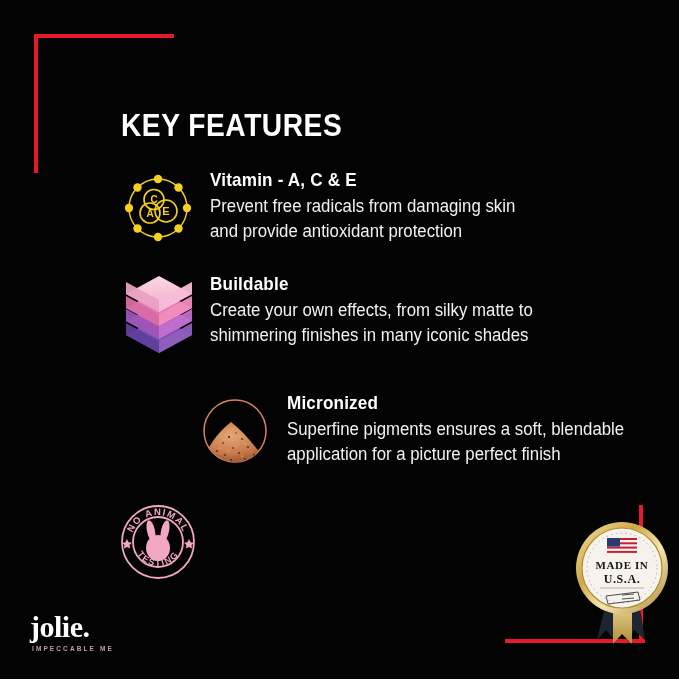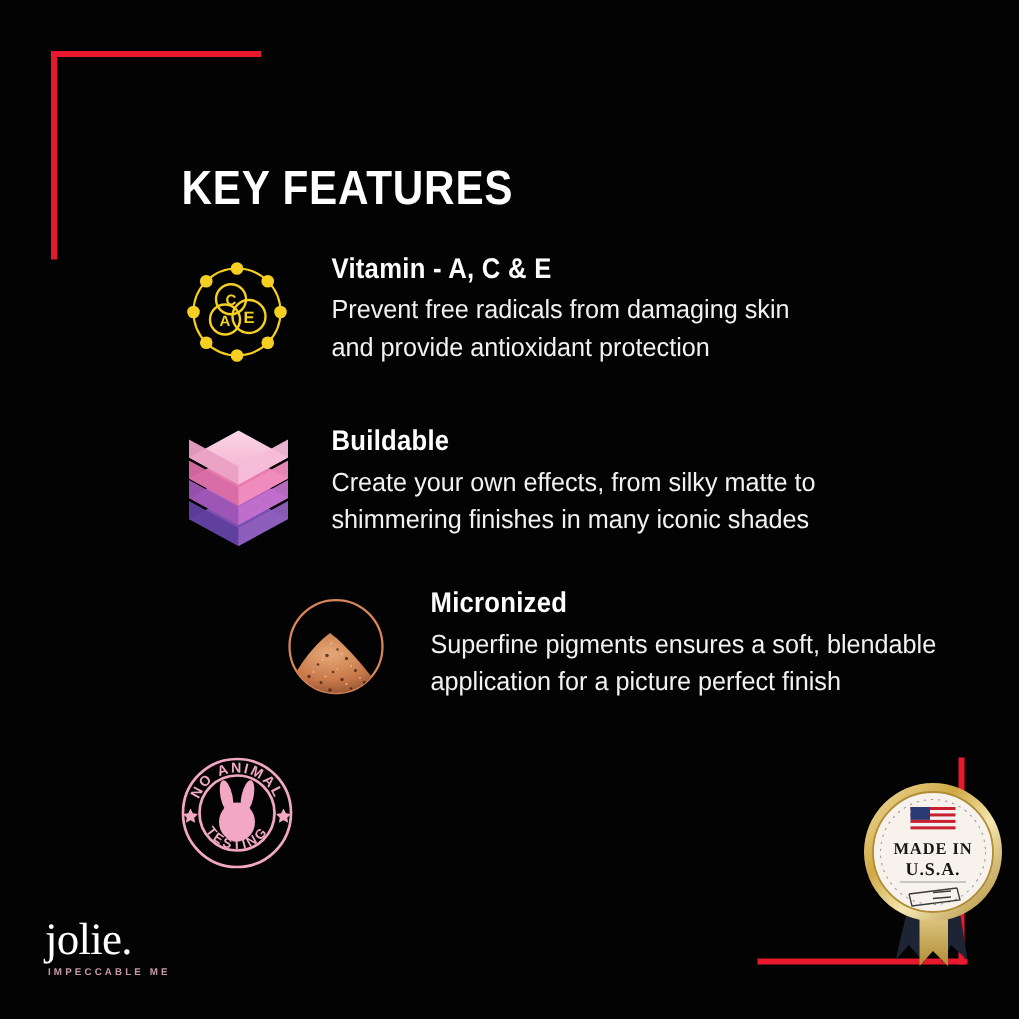--- a/index.html
+++ b/index.html
@@ -28,26 +28,26 @@
     font-size:32px;
     letter-spacing:0.6px;
     transform:scaleX(0.88);
     transform-origin:left center;
     white-space:nowrap;
   }
 
   
   .feature{position:absolute;left:118px;width:520px;display:flex;align-items:flex-start;}
   #feat-0{top:168px;}
-  #feat-1{top:283px;}
+  #feat-1{top:272px;}
   #feat-2{top:391px;justify-content:flex-end;}
   #feat-3{top:502px;}
 
   .ficon{width:80px;height:80px;flex:0 0 80px;position:relative;}
-  .ftext{margin-left:23px;padding-top:1px;}
+  .ftext{margin-left:12px;padding-top:1px;}
   .fhead{
     color:#ffffff;font-weight:bold;font-size:19px;
     font-family:"Liberation Sans", sans-serif;
     letter-spacing:0.2px;
     transform:scaleX(0.9);transform-origin:left center;
     white-space:nowrap;
     margin:0 0 3px 0;
     line-height:1.15;
   }
   .fline{
@@ -69,21 +69,21 @@
 
   
   .bun-svg{position:absolute;left:1px;top:1px;}
 
   
   #logo{position:absolute;left:30px;top:612px;}
   #logo-word{
     color:#ffffff;
     font-family:"Liberation Serif", serif;
     font-size:30px;
-    font-weight:normal;
+    font-weight:bold;
     line-height:1;
     letter-spacing:-0.5px;
   }
   #logo-tag{
     color:#c59aa8;
     font-family:"Liberation Sans", sans-serif;
     font-size:6.5px;
     letter-spacing:2.1px;
     margin-top:3px;
     margin-left:2px;

